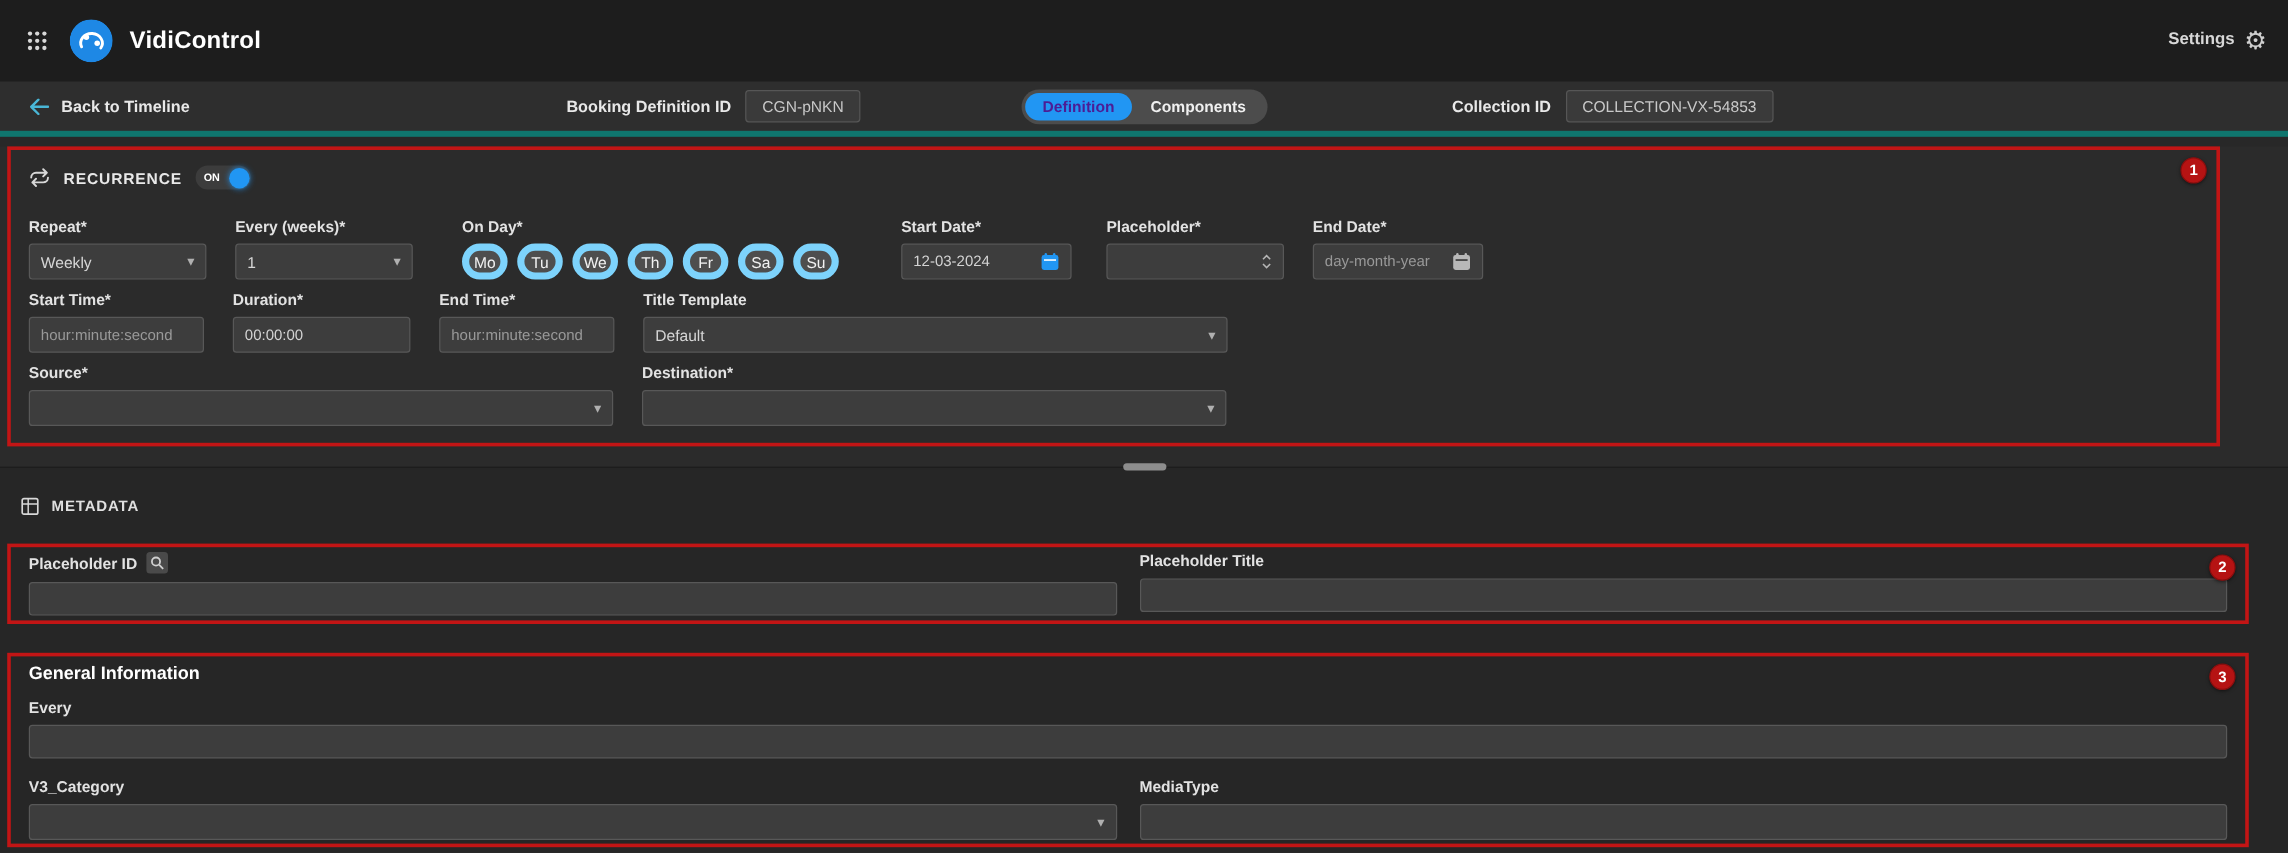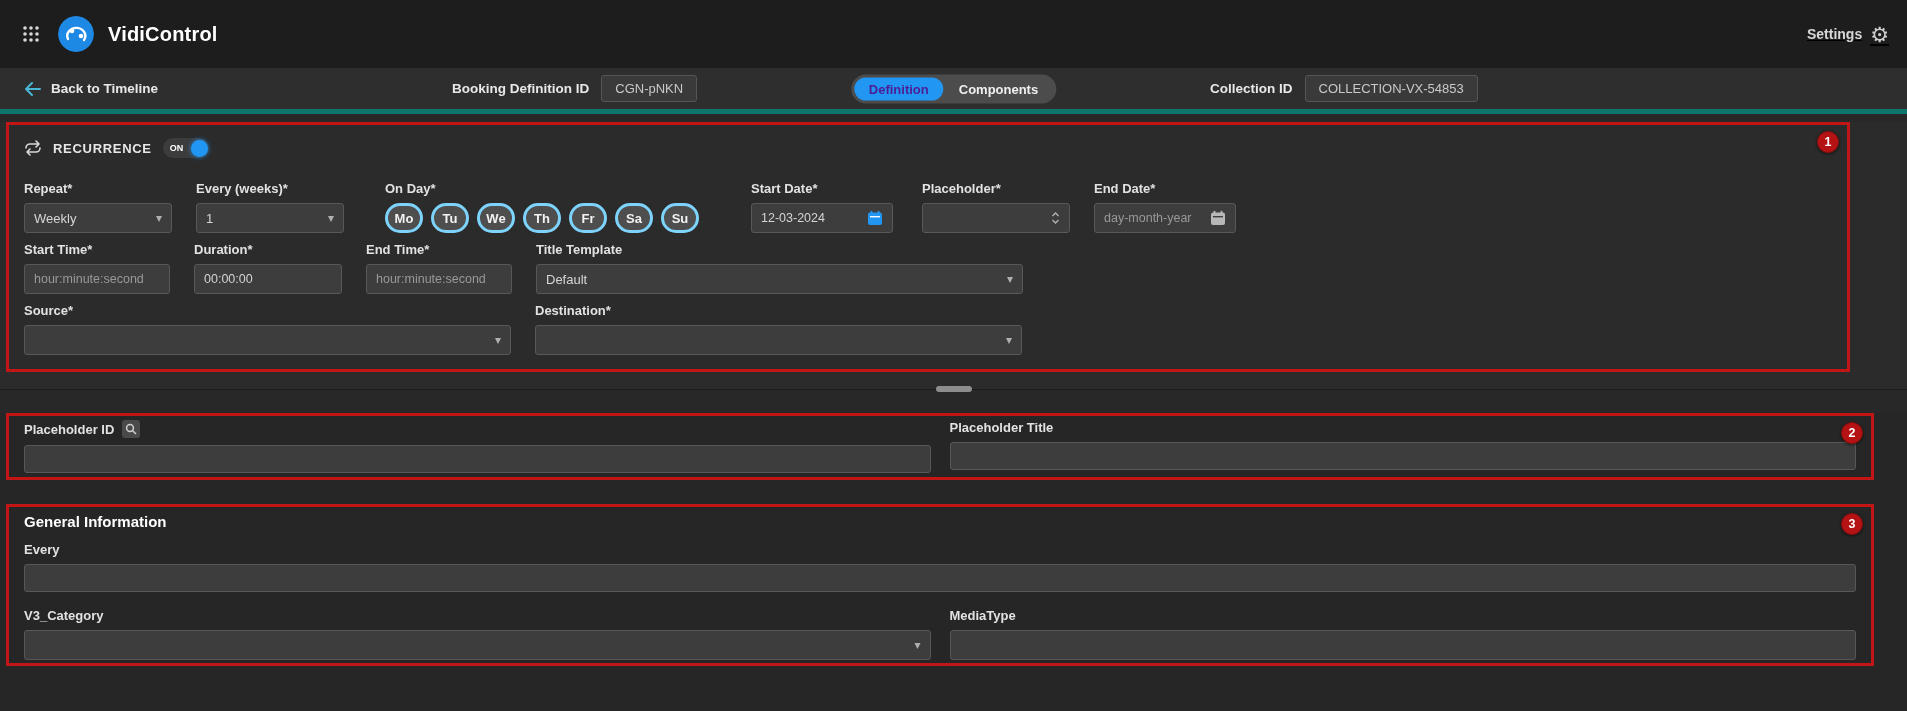--- a/index.html
+++ b/index.html
@@ -4,21 +4,21 @@
 <style>
   * { box-sizing: border-box; }
   body { margin:0; background:#1a1a1a; font-family:"Liberation Sans", sans-serif; }
   .app { position:relative; width:1907px; height:711px; overflow:hidden; background:#282828; }
 
   
   .topbar { height:68px; background:#1d1d1d; display:flex; align-items:center; padding:0 18px; gap:14px; }
   .apps-btn { display:inline-flex; padding:4px; cursor:pointer; }
   .logo { width:36px; height:36px; border-radius:50%; overflow:hidden; display:inline-flex; }
   .app-name { font-size:20px; font-weight:600; color:#ffffff; letter-spacing:.2px; }
-  .settings-group { margin-left:auto; display:flex; align-items:center; gap:8px; cursor:pointer;text-decoration:underline; }
+  .settings-group { margin-left:auto; display:flex; gap:8px; cursor:pointer; }
   .settings-label { color:#d8d8d8; font-size:14px; font-weight:600; }
   .gear { color:#cfcfcf; font-size:21px; line-height:1; }
 
   
   .subbar { position:relative; height:46px; background:#2e2e2e; border-bottom:5px solid #0f766e; }
   .back-group { position:absolute; left:24px; top:0; height:100%; display:flex; align-items:center; gap:10px; cursor:pointer; }
   .back-label { color:#e8e8e8; font-size:13.5px; font-weight:700; }
   .id-group { position:absolute; top:0; height:100%; display:flex; align-items:center; gap:12px; }
   .id-label { color:#e8e8e8; font-size:13.5px; font-weight:700; white-space:nowrap; }
   .value-box { background:#3a3a3a; border:1px solid #565656; border-radius:3px; padding:5px 13px; color:#c9c9c9; font-size:13px; white-space:nowrap; }
@@ -53,22 +53,22 @@
     display:flex; align-items:center; padding:0 9px; gap:6px; cursor:pointer; }
   .ctrl input { flex:1; min-width:0; background:transparent; border:0; outline:0; color:#d4d4d4; font-size:12.5px; font-family:inherit; padding:0; }
   .ctrl input::placeholder { color:#999999; }
   .value-text { flex:1; font-size:13px; color:#d6d6d6; white-space:nowrap; overflow:hidden; }
   .chev { color:#b0b0b0; font-size:12px; line-height:1; }
 
   .w142 { width:142px; } .w146 { width:146px; } .w148 { width:148px; } .w487 { width:487px; }
   .ml17 { margin-left:17px; } .ml28 { margin-left:28px; } .ml5 { margin-left:5px; }
 
   .days { display:flex; gap:8px; height:30px; align-items:center; }
-  .day-pill { width:38px; height:30px; border-radius:15px; background:#4e4e4e; border:3px solid #7dd3fc;
-    color:#f2f2f2; font-weight:700; font-size:13px; font-family:inherit; display:flex; align-items:center;
+  .day-pill { width:38px; height:30px; border-radius:15px; background:#4e4e4e; border:6px solid #7dd3fc;
+    color:#f2f2f2; font-weight:400; font-size:13px; font-family:inherit; display:flex; align-items:center;
     justify-content:center; cursor:pointer; padding:0; }
 
   
   .divider { position:relative; height:1px; background:#1d1d1d; }
   .grip { position:absolute; left:50%; top:-3px; transform:translateX(-50%); width:36px; height:6px; border-radius:3px; background:#8d8d8d; cursor:row-resize; }
 
   
   .meta-header { display:flex; align-items:center; gap:10px; padding:24px 0 0 17px; }
   .meta-title { font-size:12.5px; font-weight:700; letter-spacing:.7px; color:#e0e0e0; }
 
@@ -120,21 +120,21 @@
   </header>
 
   <div class="subbar">
     <div class="back-group">
       <svg width="17" height="14" viewBox="0 0 17 14">
         <path d="M8 1 L2 7 L8 13 M2 7 H16" stroke="#49b6d6" stroke-width="2" fill="none" stroke-linecap="round" stroke-linejoin="round"></path>
       </svg>
       <span class="back-label">Back to Timeline</span>
     </div>
 
-    <div class="id-group" style="left:452px;">
+    <div class="id-group" style="left:472px;">
       <span class="id-label">Booking Definition ID</span>
       <span class="value-box">CGN-pNKN</span>
     </div>
 
     <div class="seg">
       <span class="seg-item active">Definition</span>
       <span class="seg-item">Components</span>
     </div>
 
     <div class="id-group" style="left:1210px;">
@@ -275,20 +275,28 @@
         </div>
       </div>
     </div>
   </div>
 
   <div class="divider">
     <div class="grip"></div>
   </div>
 
   <div class="bottom-section">
+    <div class="meta-header">
+      <svg width="16" height="16" viewBox="0 0 16 16">
+        <rect x="1.5" y="1.5" width="13" height="13" rx="1.5" fill="none" stroke="#d8d8d8" stroke-width="1.4"></rect>
+        <line x1="1.5" y1="6" x2="14.5" y2="6" stroke="#d8d8d8" stroke-width="1.2"></line>
+        <line x1="6.5" y1="1.5" x2="6.5" y2="14.5" stroke="#d8d8d8" stroke-width="1.2"></line>
+      </svg>
+      <span class="meta-title">METADATA</span>
+    </div>
 
     <div class="anno-box box2">
       <div class="annotation-badge">2</div>
       <div class="two-col">
         <div class="col">
           <div class="flabel-row">
             <span class="flabel" style="margin-bottom:0;">Placeholder ID</span>
             <span class="search-btn">
               <svg width="12" height="12" viewBox="0 0 12 12">
                 <circle cx="5" cy="5" r="3.4" fill="none" stroke="#d0d0d0" stroke-width="1.5"></circle>

